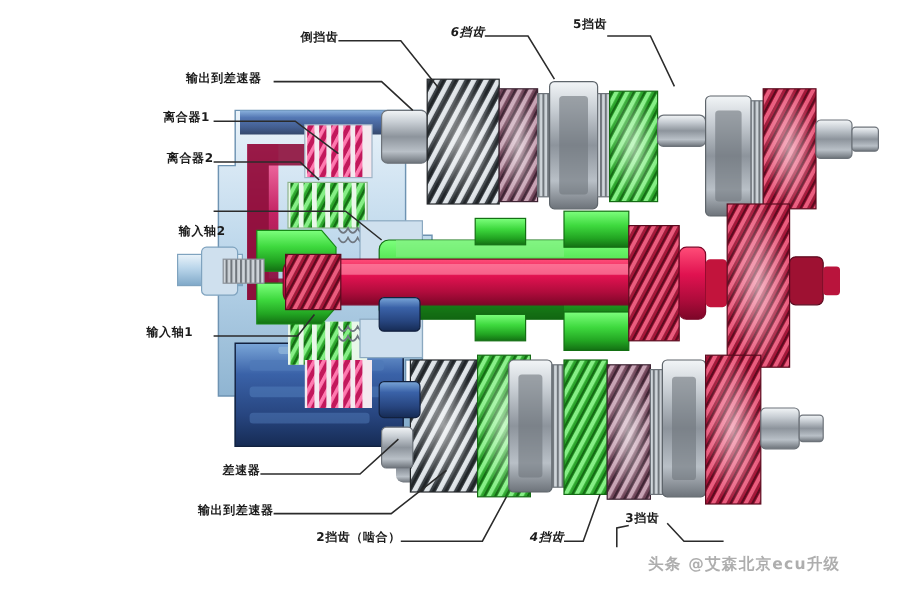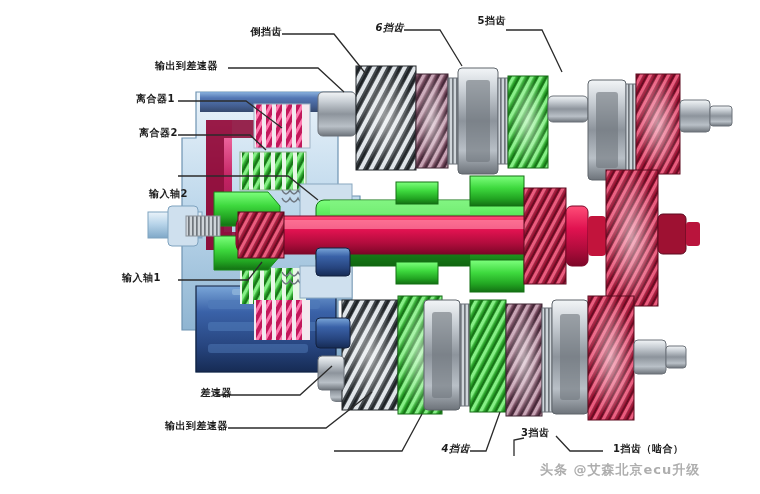--- a/index.html
+++ b/index.html
@@ -363,21 +363,21 @@
   <div class="lbl r" style="left:218px;top:61px;">输出到差速器</div>
   <div class="lbl r" style="left:164px;top:94px;margin-left:11px;">离合器1</div>
   <div class="lbl r" style="left:178px;top:128px;text-align:center;">离合器2</div>
   <div class="lbl r" style="left:188px;top:169px;margin-top:20px;">输入轴2</div>
   <div class="lbl r" style="left:161px;top:273px;">输入轴1</div>
 
   <div class="lbl r" style="left:282px;top:27px;">倒挡齿</div>
   <div class="lbl r" style="left:404px;top:23px;font-style:italic;">6挡齿</div>
   <div class="lbl r" style="left:506px;top:16px;">5挡齿</div>
 
-  <div class="lbl r" style="left:232px;top:388px;text-align:right;">差速器</div>
+  <div class="lbl r" style="left:217px;top:388px;text-align:right;">差速器</div>
   <div class="lbl r" style="left:228px;top:421px;">输出到差速器</div>
+  <div class="lbl r" style="left:334px;top:444px;">2挡齿（啮合）</div>
   <div class="lbl r" style="left:470px;top:444px;font-style:italic;">4挡齿</div>
   <div class="lbl" style="left:521px;top:428px;">3挡齿</div>
-  <div class="lbl" style="left:613px;top:444px;">1挡齿（啮合）</div>
 
   <div class="wm" style="left:540px;top:461px;">头条 @艾森北京ecu升级</div>
 
 </div>
 
 </body></html>

